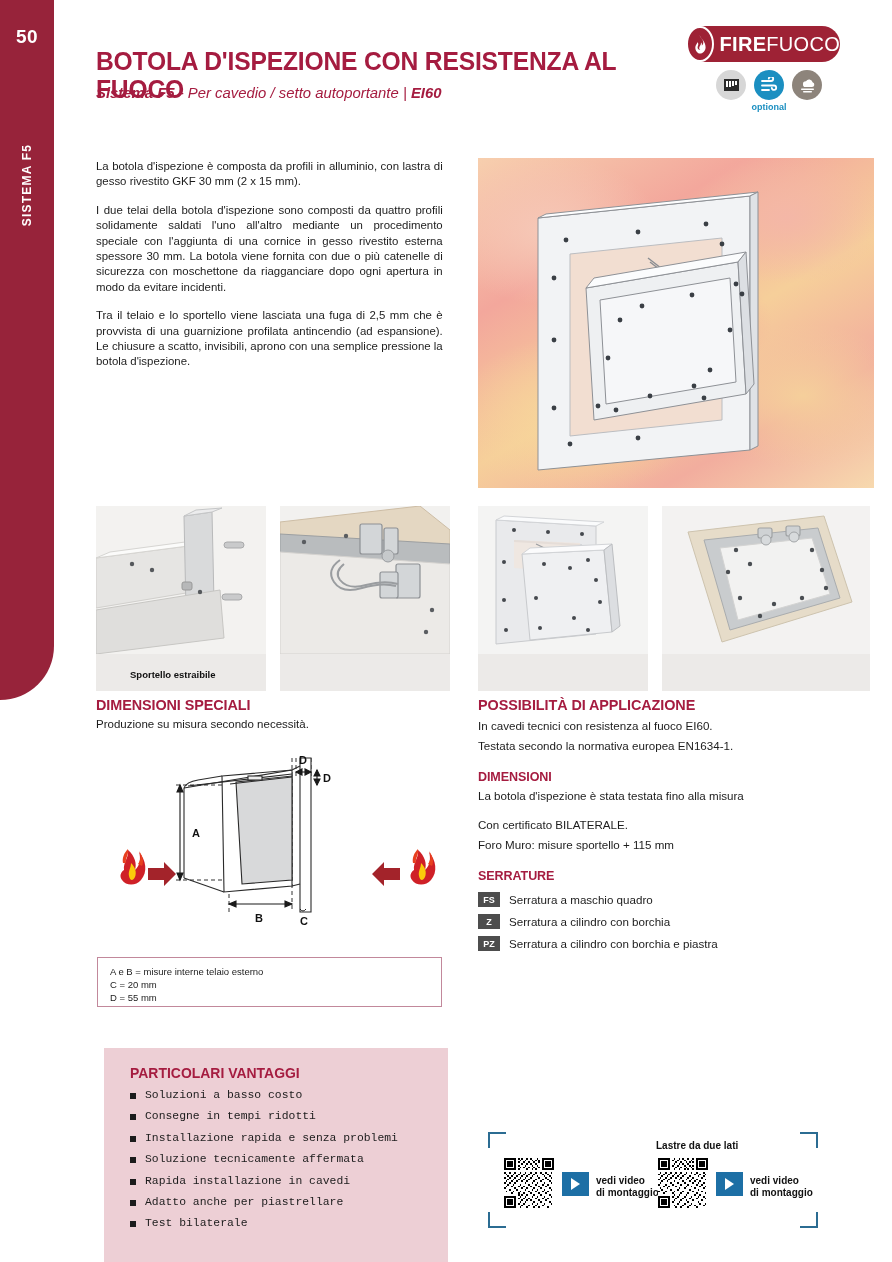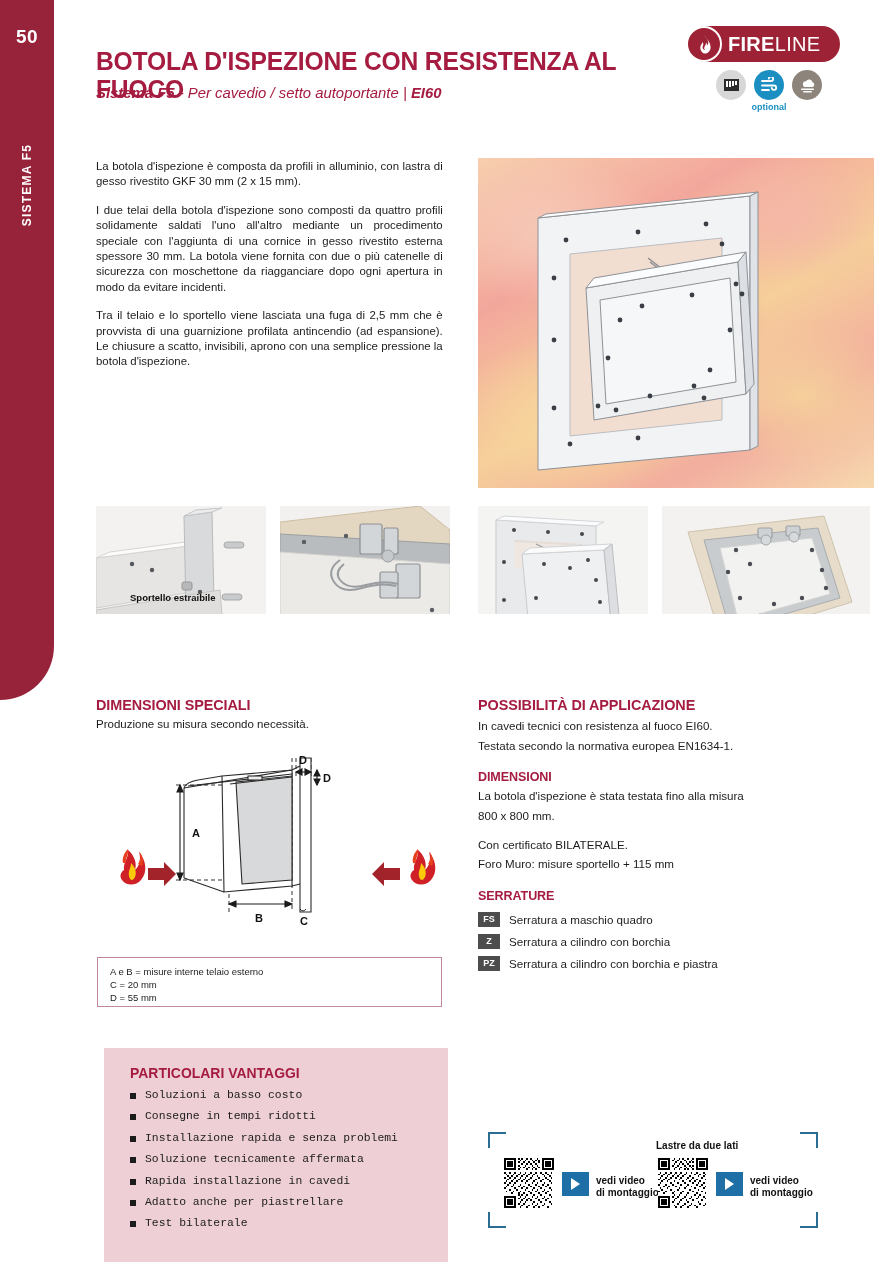--- a/index.html
+++ b/index.html
@@ -93,21 +93,21 @@
       radial-gradient(ellipse 160px 110px at 78% 18%, #f4b7a7 0%, rgba(244,183,167,0) 60%),
       radial-gradient(ellipse 200px 130px at 25% 78%, #f7d79b 0%, rgba(247,215,155,0) 62%),
       radial-gradient(ellipse 190px 120px at 82% 72%, #f5cf9b 0%, rgba(245,207,155,0) 60%),
       radial-gradient(ellipse 150px 100px at 50% 50%, #f3a79a 0%, rgba(243,167,154,0) 64%),
       linear-gradient(150deg,#f7cfae 0%, #f3a79c 28%, #f6cf9a 55%, #f2ad9e 78%, #f7d9ae 100%);
   }
   .hero svg { position:absolute; left:0; top:0; }
 
   
   .photorow { position:absolute; left:96px; top:506px; height:148px; }
-  .ph { position:absolute; top:0; height:108px; overflow:hidden; background:#eceae8; }
+  .ph { position:absolute; top:0; height:185px; overflow:hidden; background:#eceae8; }
   .ph.p1 { left:0;   width:170px; }
   .ph.p2 { left:184px; width:170px; }
   .ph.p3 { left:382px; width:170px; }
   .ph.p4 { left:566px; width:208px; }
   .ph svg { position:absolute; left:0; top:0; }
   .ph-cap {
     position:absolute; left:34px; bottom:11px;
     font-size:9.5px; font-weight:bold; color:#111;
   }
 
@@ -204,21 +204,21 @@
   <div class="logo-flame">
     <svg width="15" height="19" viewBox="0 0 15 19" aria-hidden="true">
       <path d="M7.5 0 C8.6 3.4 11.3 4.5 11.3 7.6 C11.3 8.9 10.7 9.9 9.8 10.5
                C10.1 9.4 9.8 8.2 9.0 7.5 C9.3 10.2 7.2 10.9 7.2 13.0
                C7.2 13.9 7.7 14.6 8.4 15.0 C7.0 15.2 5.6 14.2 5.6 12.5
                C5.6 11.2 6.3 10.3 6.3 9.2 C6.3 8.4 6.0 7.8 5.4 7.3
                C5.0 9.2 3.3 10.0 3.3 12.6 C3.3 16.2 5.9 18.6 7.5 18.6
                C11.0 18.6 13.6 15.8 13.6 12.2 C13.6 6.4 9.3 4.3 7.5 0 Z" fill="#ffffff"></path>
     </svg>
   </div>
-  <div class="logo-text"><span class="fire">FIRE</span><span class="line">LINE</span></div>
+  <div class="logo-text"><span class="fire">FIRE</span><span class="line">FUOCO</span></div>
 </div>
 
 <div class="opt-icons">
   <div class="opt-ic i1">
     <svg width="17" height="16" viewBox="0 0 17 16" aria-hidden="true">
       <rect x="1" y="2" width="15" height="12" fill="#2b2b2b"></rect>
       <rect x="3" y="4" width="2" height="6" fill="#ffffff"></rect>
       <rect x="6" y="4" width="2" height="6" fill="#ffffff"></rect>
       <rect x="9" y="4" width="2" height="5" fill="#ffffff"></rect>
       <rect x="12" y="4" width="2" height="4" fill="#ffffff"></rect>
@@ -511,21 +511,20 @@
   </ul>
 </div>
 
 <div class="rightlow">
   <div class="sec-h">POSSIBILITÀ DI APPLICAZIONE</div>
   <p>In cavedi tecnici con resistenza al fuoco EI60.</p>
   <p>Testata secondo la normativa europea EN1634-1.</p>
 
   <div class="sec-h small gap">DIMENSIONI</div>
   <p>La botola d'ispezione è stata testata fino alla misura</p>
-  <p>800 x 800 mm.</p>
   <p class="gap2">Con certificato BILATERALE.</p>
   <p>Foro Muro: misure sportello + 115 mm</p>
 
   <div class="sec-h small gap">SERRATURE</div>
   <div class="locks">
     <div class="lock-row">
       <span class="lock-tag">FS</span>
       <span class="lock-txt">Serratura a maschio quadro</span>
     </div>
     <div class="lock-row">

